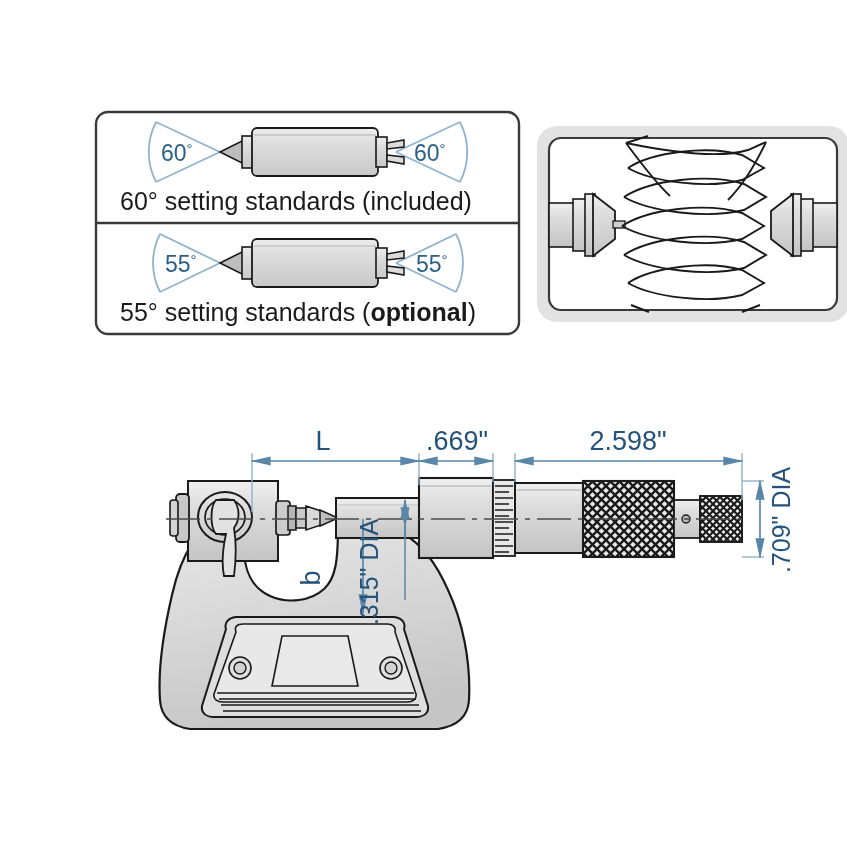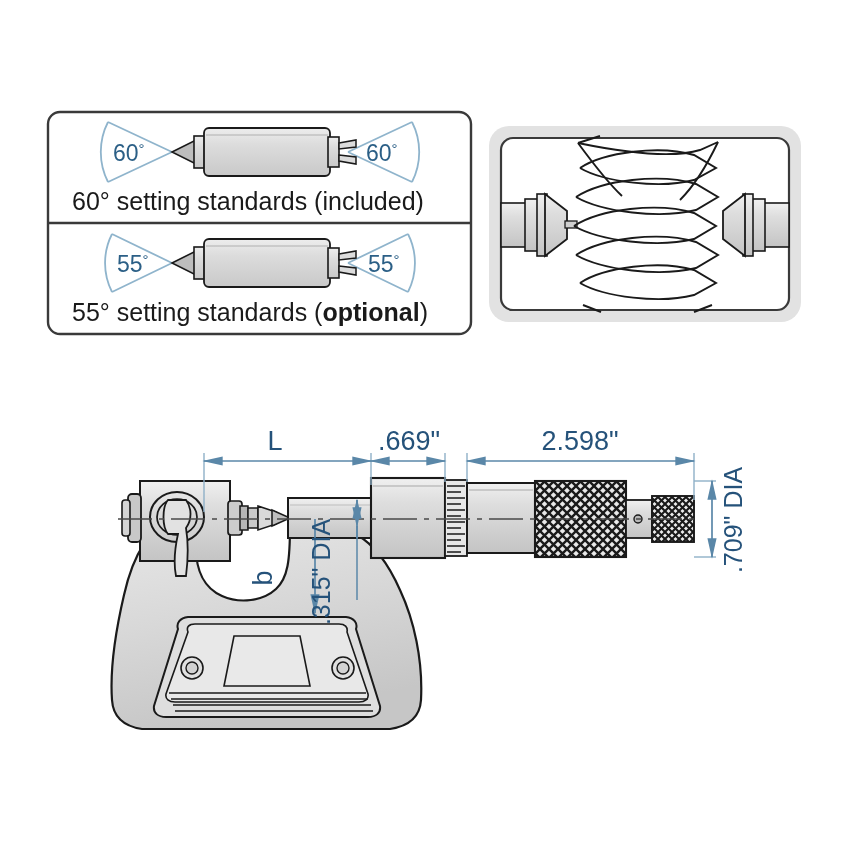--- a/index.html
+++ b/index.html
@@ -10,20 +10,21 @@
   body {
     width: 847px;
     height: 847px;
     position: relative;
     overflow: hidden;
     font-family: "Liberation Sans", sans-serif;
   }
   #root {
     position: absolute;
     inset: 0;
+    margin-left: 48px;
   }
   svg.layer {
     position: absolute;
     top: 0;
     left: 0;
     width: 847px;
     height: 847px;
     overflow: visible;
   }
   .cap-text {

